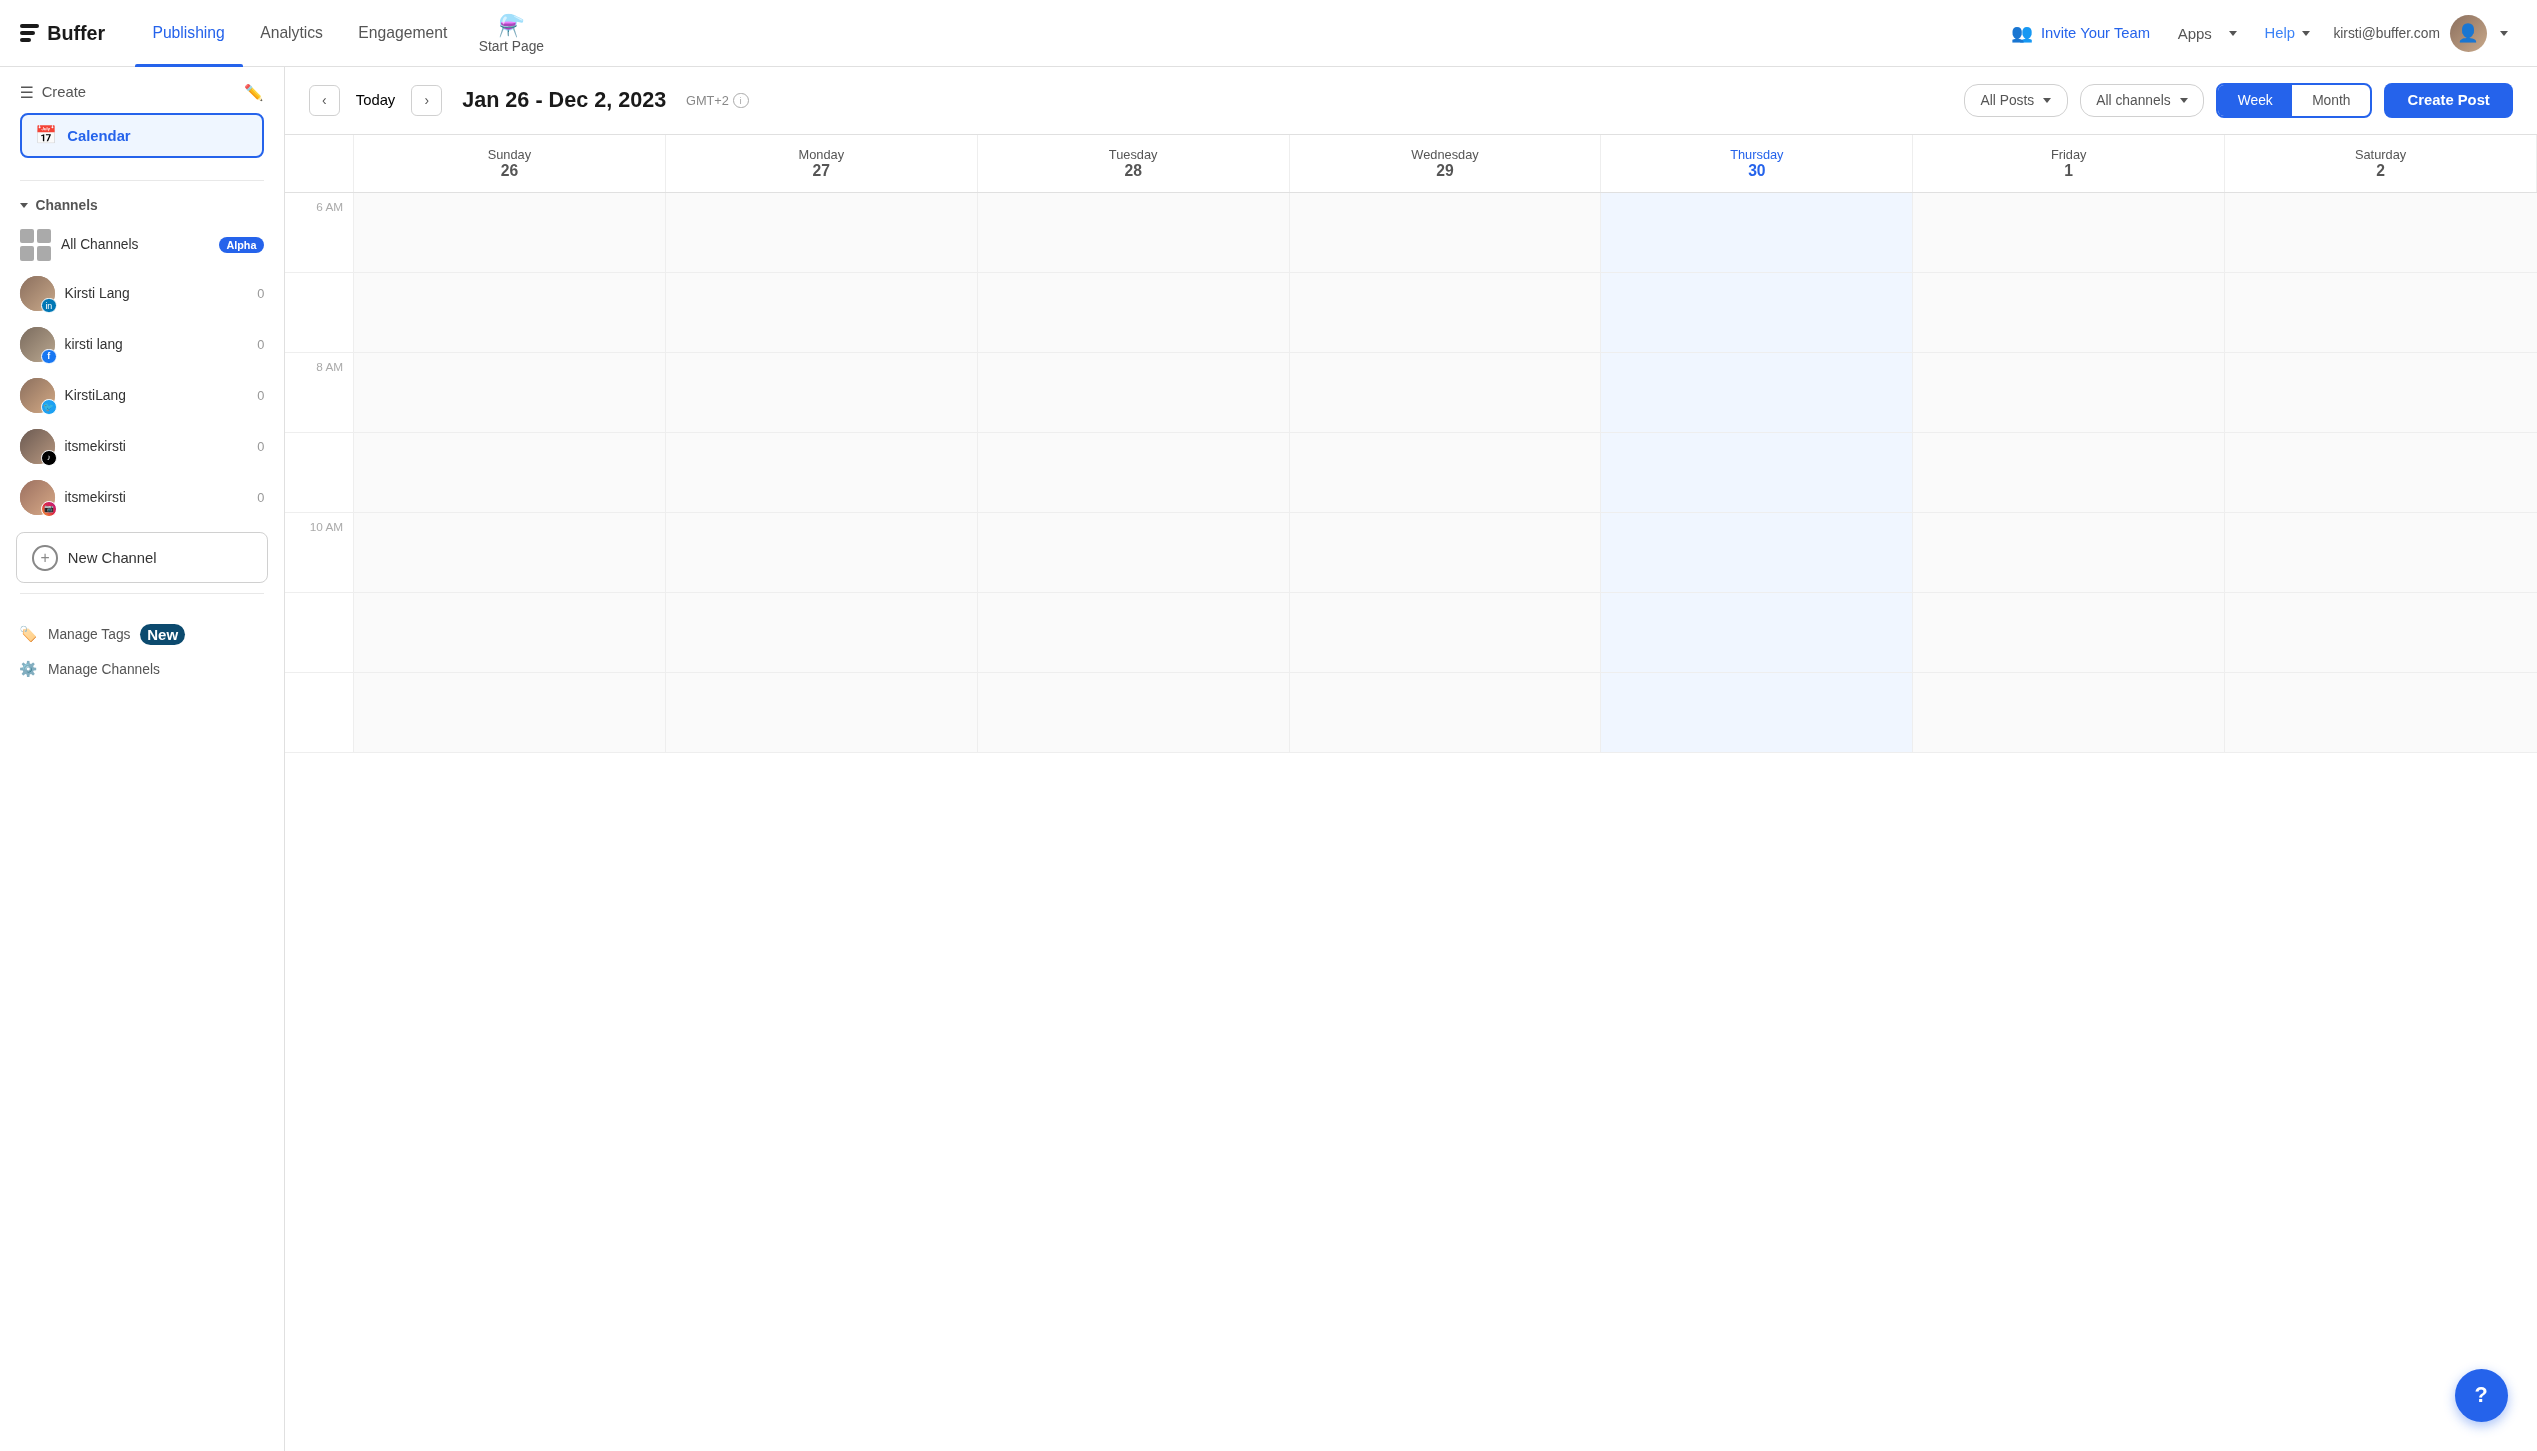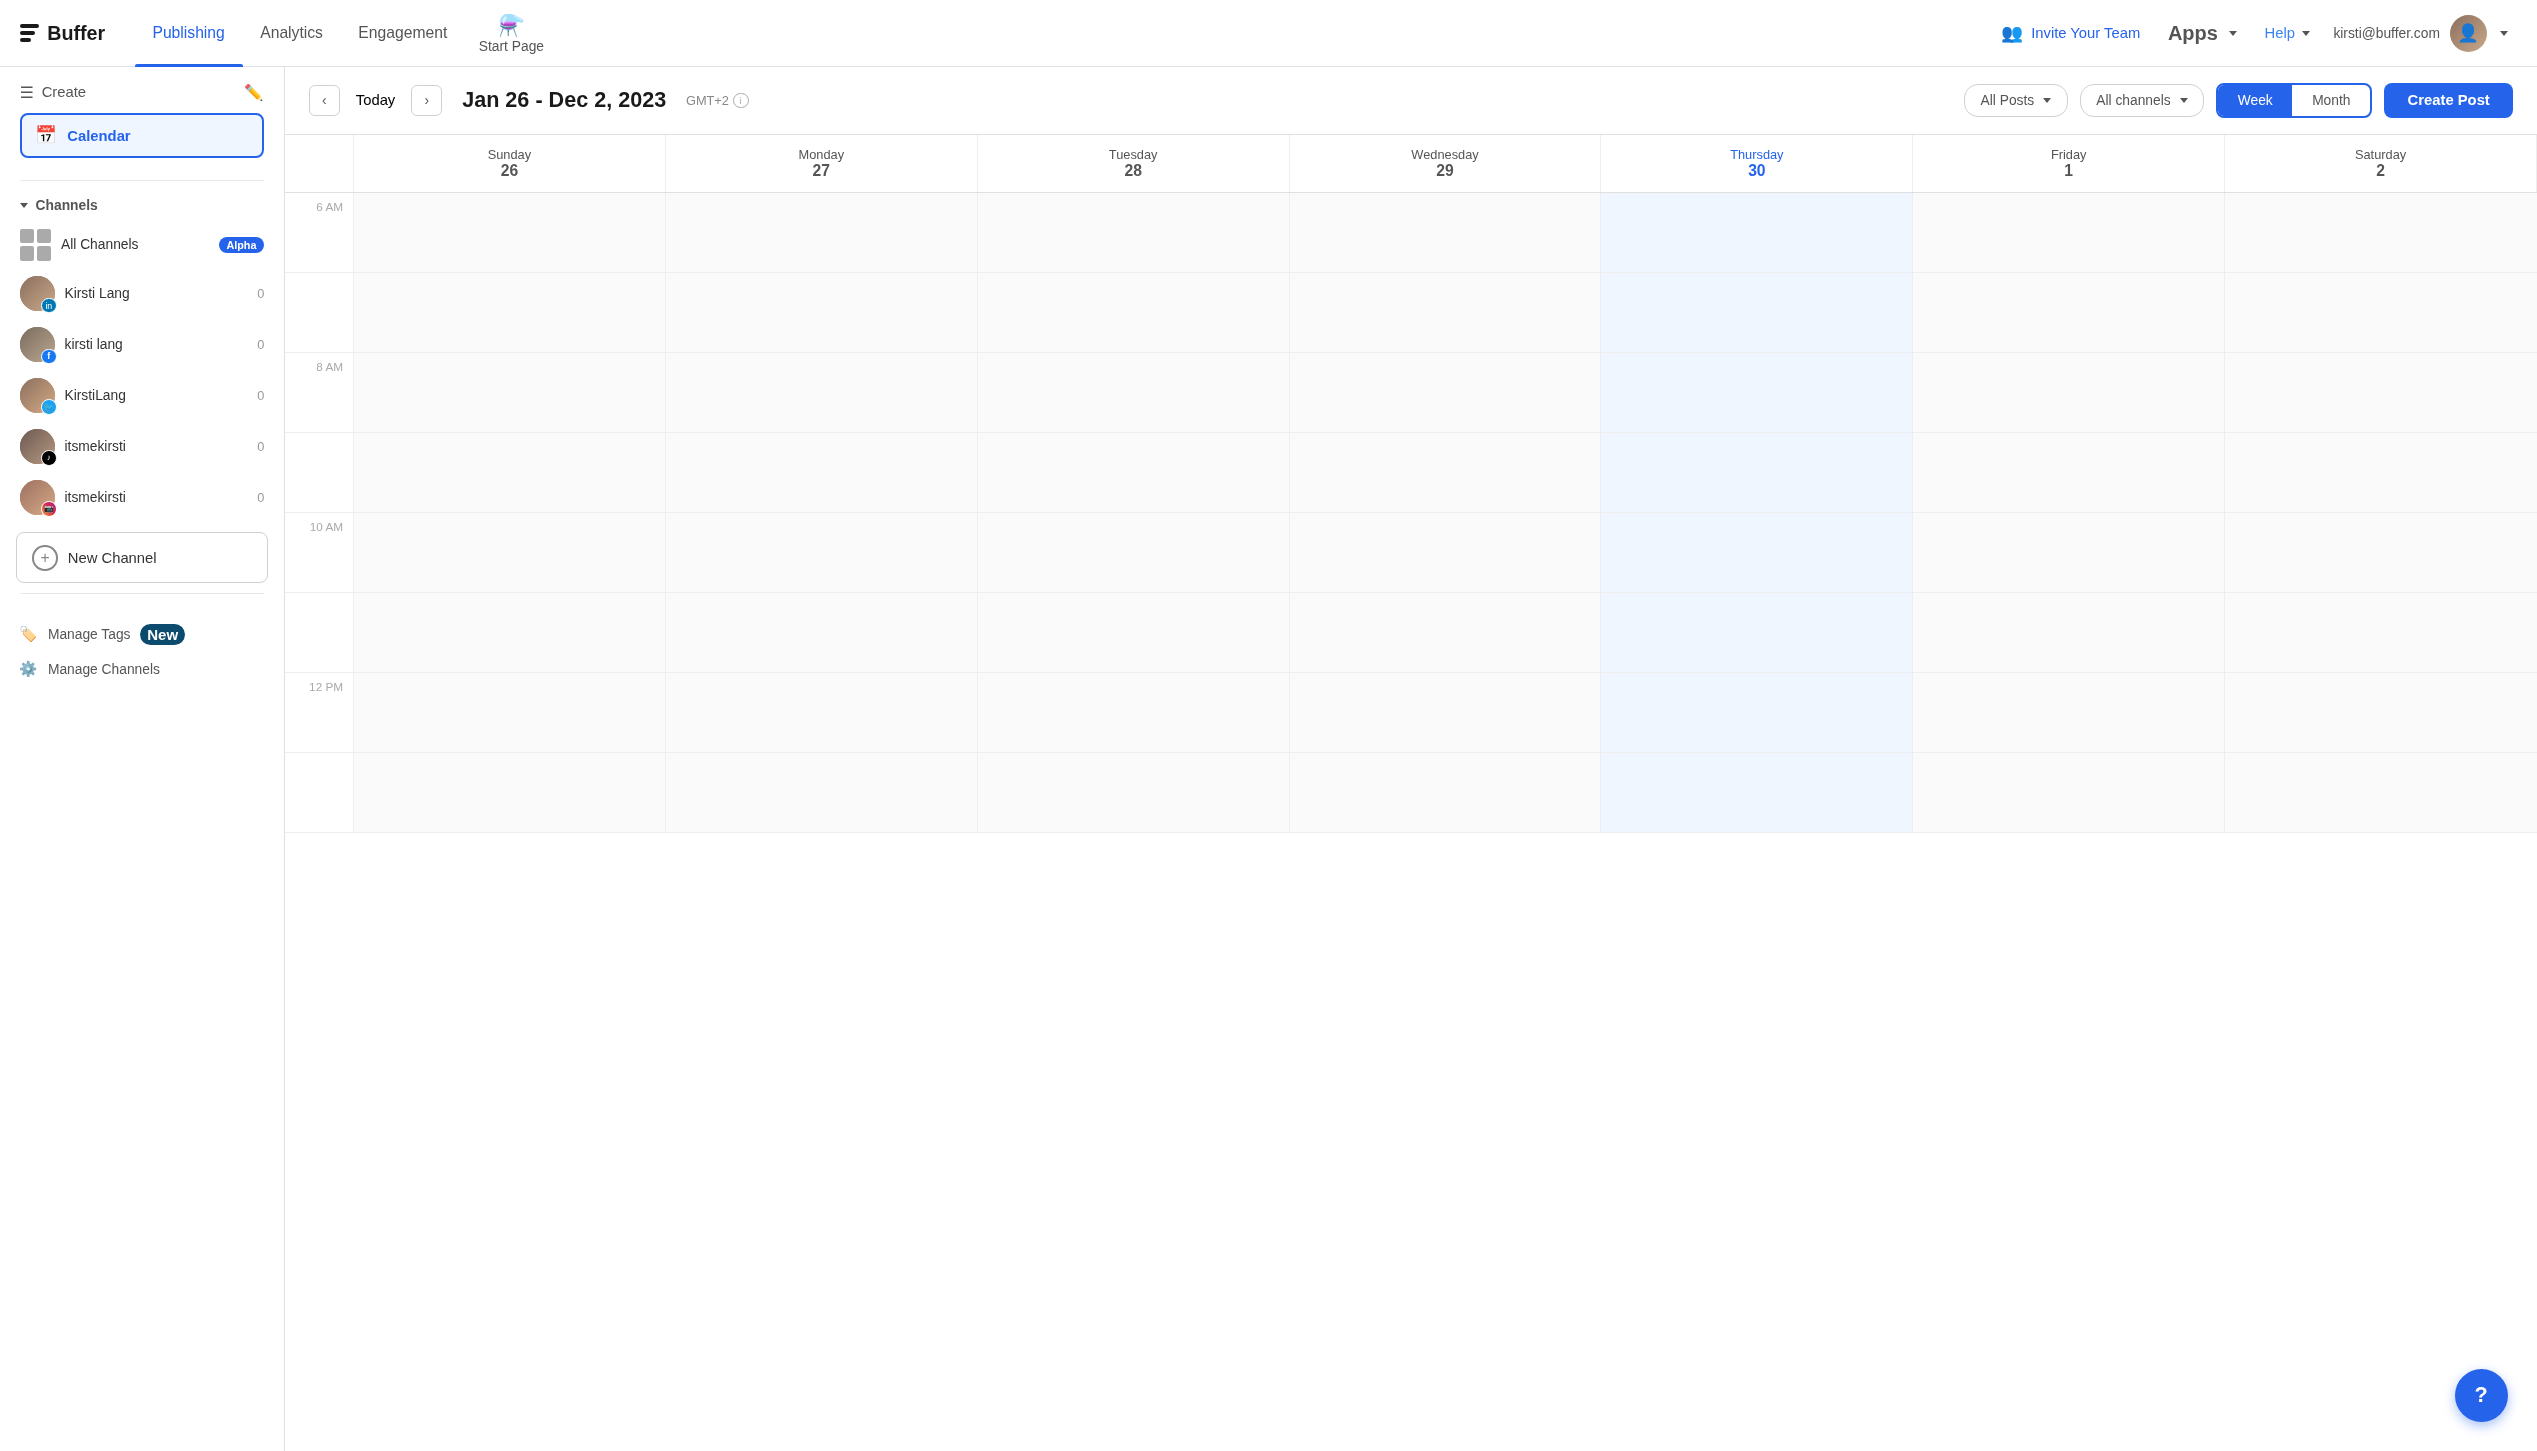--- a/index.html
+++ b/index.html
@@ -18,21 +18,21 @@
     .logo-icon span:nth-child(2) { width: 15.7px; height: 3.9px; }
     .logo-icon span:nth-child(3) { width: 11.8px; height: 3.9px; }
     .nav-item { padding: 0 17.7px; height: 67px; display: flex; align-items: center; font-size: 15.7px; color: #555; cursor: pointer; position: relative; text-decoration: none; }
     .nav-item.active { color: #2563eb; font-weight: 400; }
     .nav-item.active::after { content: ''; position: absolute; bottom: 0; left: 0; right: 0; height: 3px; background: #2563eb; border-radius: 2px 2px 0 0; }
     .nav-start-page { display: flex; flex-direction: column; align-items: center; font-size: 13.8px; color: #555; padding: 0 13.8px; cursor: pointer; }
     .nav-start-page .flask { font-size: 21.6px; }
     .nav-spacer { flex: 1; }
     .nav-invite { display: flex; align-items: center; gap: 7.9px; font-size: 14.8px; color: #2563eb; font-weight: 500; cursor: pointer; padding: 0 13.8px; }
     .nav-invite .team-icon { font-size: 17.7px; }
-    .nav-apps { display: flex; align-items: center; gap: 8px; font-size: 20px; color: #555; cursor: pointer; padding: 0 13.8px; font-weight: bold; }
+    .nav-apps { display: flex; align-items: center; gap: 14px; font-size: 15px; color: #555; cursor: pointer; padding: 0 13.8px; }
     .nav-help { display: flex; align-items: center; gap: 3.9px; font-size: 14.8px; color: #3b82f6; cursor: pointer; padding: 0 13.8px; }
     .nav-user { display: flex; align-items: center; gap: 9.8px; font-size: 13.8px; color: #555; padding: 0 9.8px; cursor: pointer; }
     .avatar-img { width: 37px; height: 37px; border-radius: 50%; background: #c0a080; overflow: hidden; display: flex; align-items: center; justify-content: center; font-size: 17.7px; }
     .chevron-down { display: inline-block; width: 0; height: 0; border-left: 4.9px solid transparent; border-right: 4.9px solid transparent; border-top: 5.9px solid #555; margin-left: 3px; vertical-align: middle; }
 
     
     .layout { display: flex; margin-top: 67px; height: calc(100vh - 67px); }
 
     
     .sidebar { width: 285px; background: #fff; border-right: 1px solid #e0e0e0; overflow-y: auto; flex-shrink: 0; padding-bottom: 19.7px; }
@@ -382,30 +382,20 @@
           <div class="time-label"></div>
           <div class="cal-cell"></div>
           <div class="cal-cell"></div>
           <div class="cal-cell"></div>
           <div class="cal-cell"></div>
           <div class="cal-cell today-col"></div>
           <div class="cal-cell"></div>
           <div class="cal-cell"></div>
         </div>
         <div class="cal-row">
-          <div class="time-label">12 PM</div>
-          <div class="cal-cell"></div>
-          <div class="cal-cell"></div>
-          <div class="cal-cell"></div>
-          <div class="cal-cell"></div>
-          <div class="cal-cell today-col"></div>
-          <div class="cal-cell"></div>
-          <div class="cal-cell"></div>
-        </div>
-        <div class="cal-row">
           <div class="time-label"></div>
           <div class="cal-cell"></div>
           <div class="cal-cell"></div>
           <div class="cal-cell"></div>
           <div class="cal-cell"></div>
           <div class="cal-cell today-col"></div>
           <div class="cal-cell"></div>
           <div class="cal-cell"></div>
         </div>
       </div>

